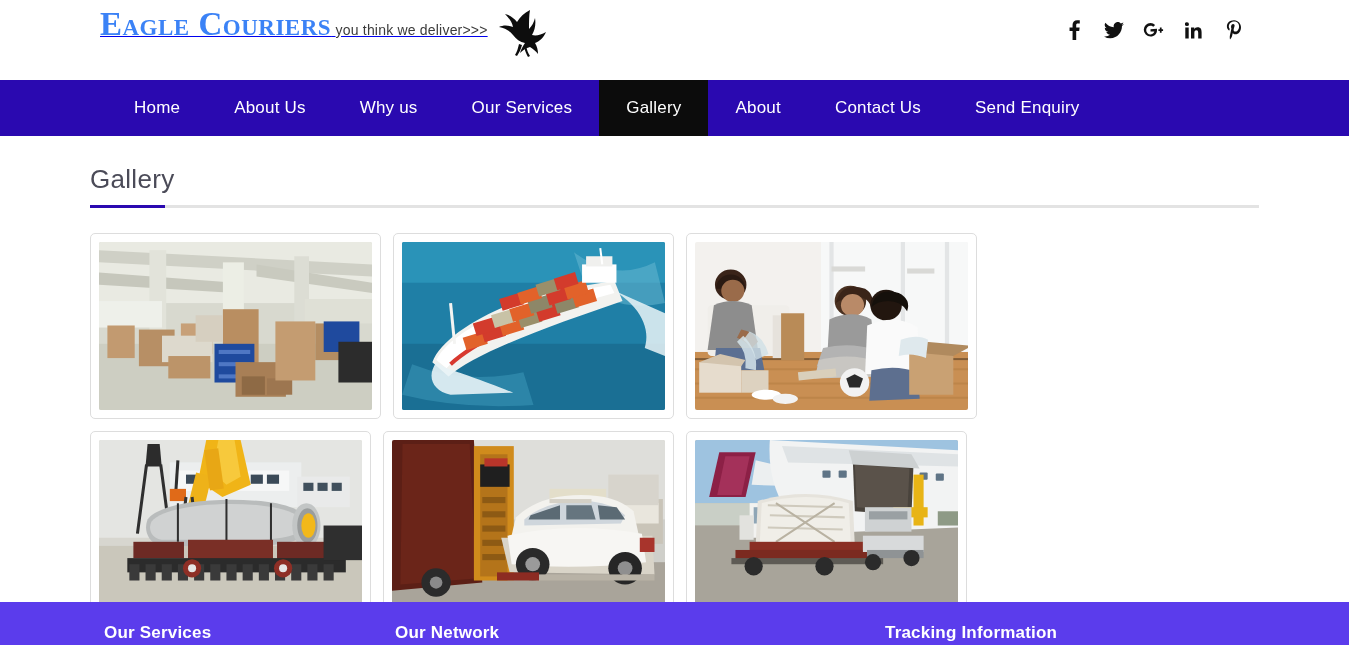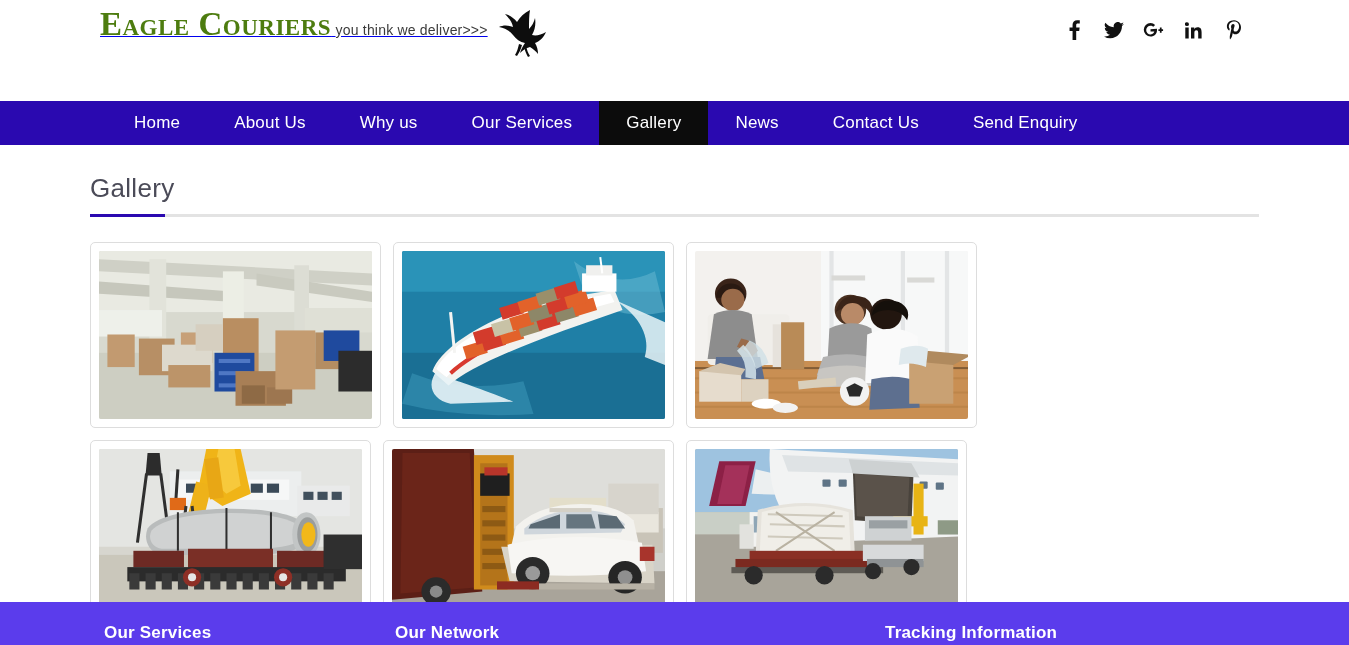--- a/index.html
+++ b/index.html
@@ -26,21 +26,21 @@
     top: 6px;
     display: flex;
     align-items: flex-start;
   }
   .logo-text-block { position: relative; }
   .logo-main {
     font-family: "Liberation Serif", serif;
     font-weight: bold;
     font-size: 33px;
     letter-spacing: 0.5px;
-    color: #4d7c0f;
+    color: #3b82f6;
     line-height: 36px;
     white-space: nowrap;
     font-variant: small-caps;
   }
   .logo-rule {
     height: 2px;
     background: #111111;
     width: 252px;
     margin-top: 1px;
   }
@@ -78,26 +78,25 @@
     cursor: pointer;
     line-height: 1;
   }
   .social-ico.fb { font-family: "Liberation Serif", serif; font-size: 20px; }
   .social-ico.gp { font-size: 16px; letter-spacing: -0.5px; }
   .social-ico.li { font-size: 16px; }
   .social-ico.pin { font-family: "Liberation Serif", serif; font-size: 19px; font-style: italic; }
 
   
   .nav {
-    height: 44px;
+    height: 56px;
     background: #2a09b0;
     display: flex;
     align-items: stretch;
     padding-left: 107px;
-    margin-top: 21px;
   }
   .nav-item {
     display: flex;
     align-items: center;
     justify-content: center;
     color: #ffffff;
     font-size: 17px;
     padding: 0 27px;
     cursor: pointer;
     white-space: nowrap;
@@ -240,21 +239,21 @@
     </span>
   </div>
 </div>
 
 <nav class="nav">
   <div class="nav-item">Home</div>
   <div class="nav-item">About Us</div>
   <div class="nav-item">Why us</div>
   <div class="nav-item">Our Services</div>
   <div class="nav-item active">Gallery</div>
-  <div class="nav-item">News</div>
+  <div class="nav-item">About</div>
   <div class="nav-item">Contact Us</div>
   <div class="nav-item">Send Enquiry</div>
 </nav>
 
 <div class="main">
   <div class="page-title-row">
     <div class="page-title">Gallery</div>
     <div class="title-rule">
       <span class="accent"></span>
     </div>

